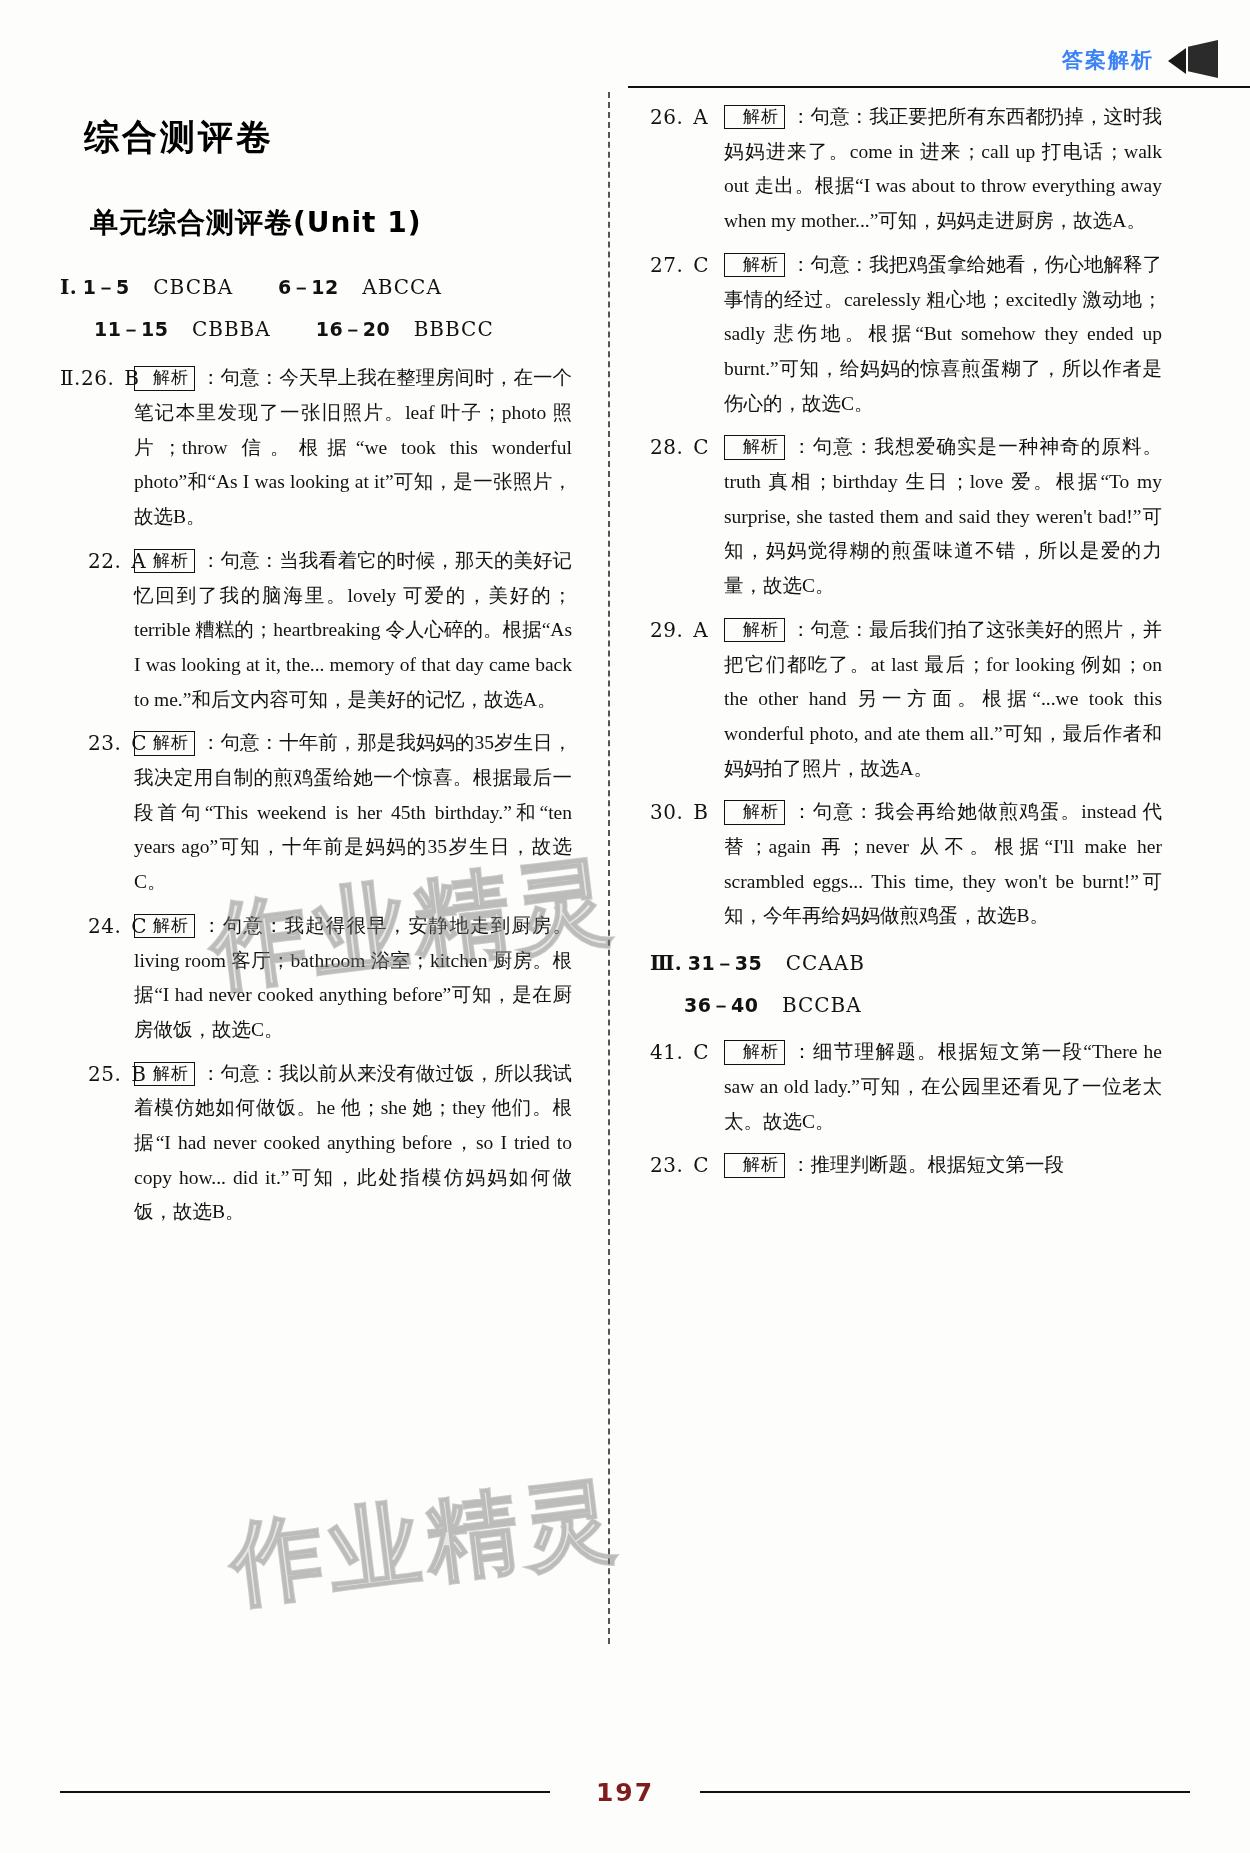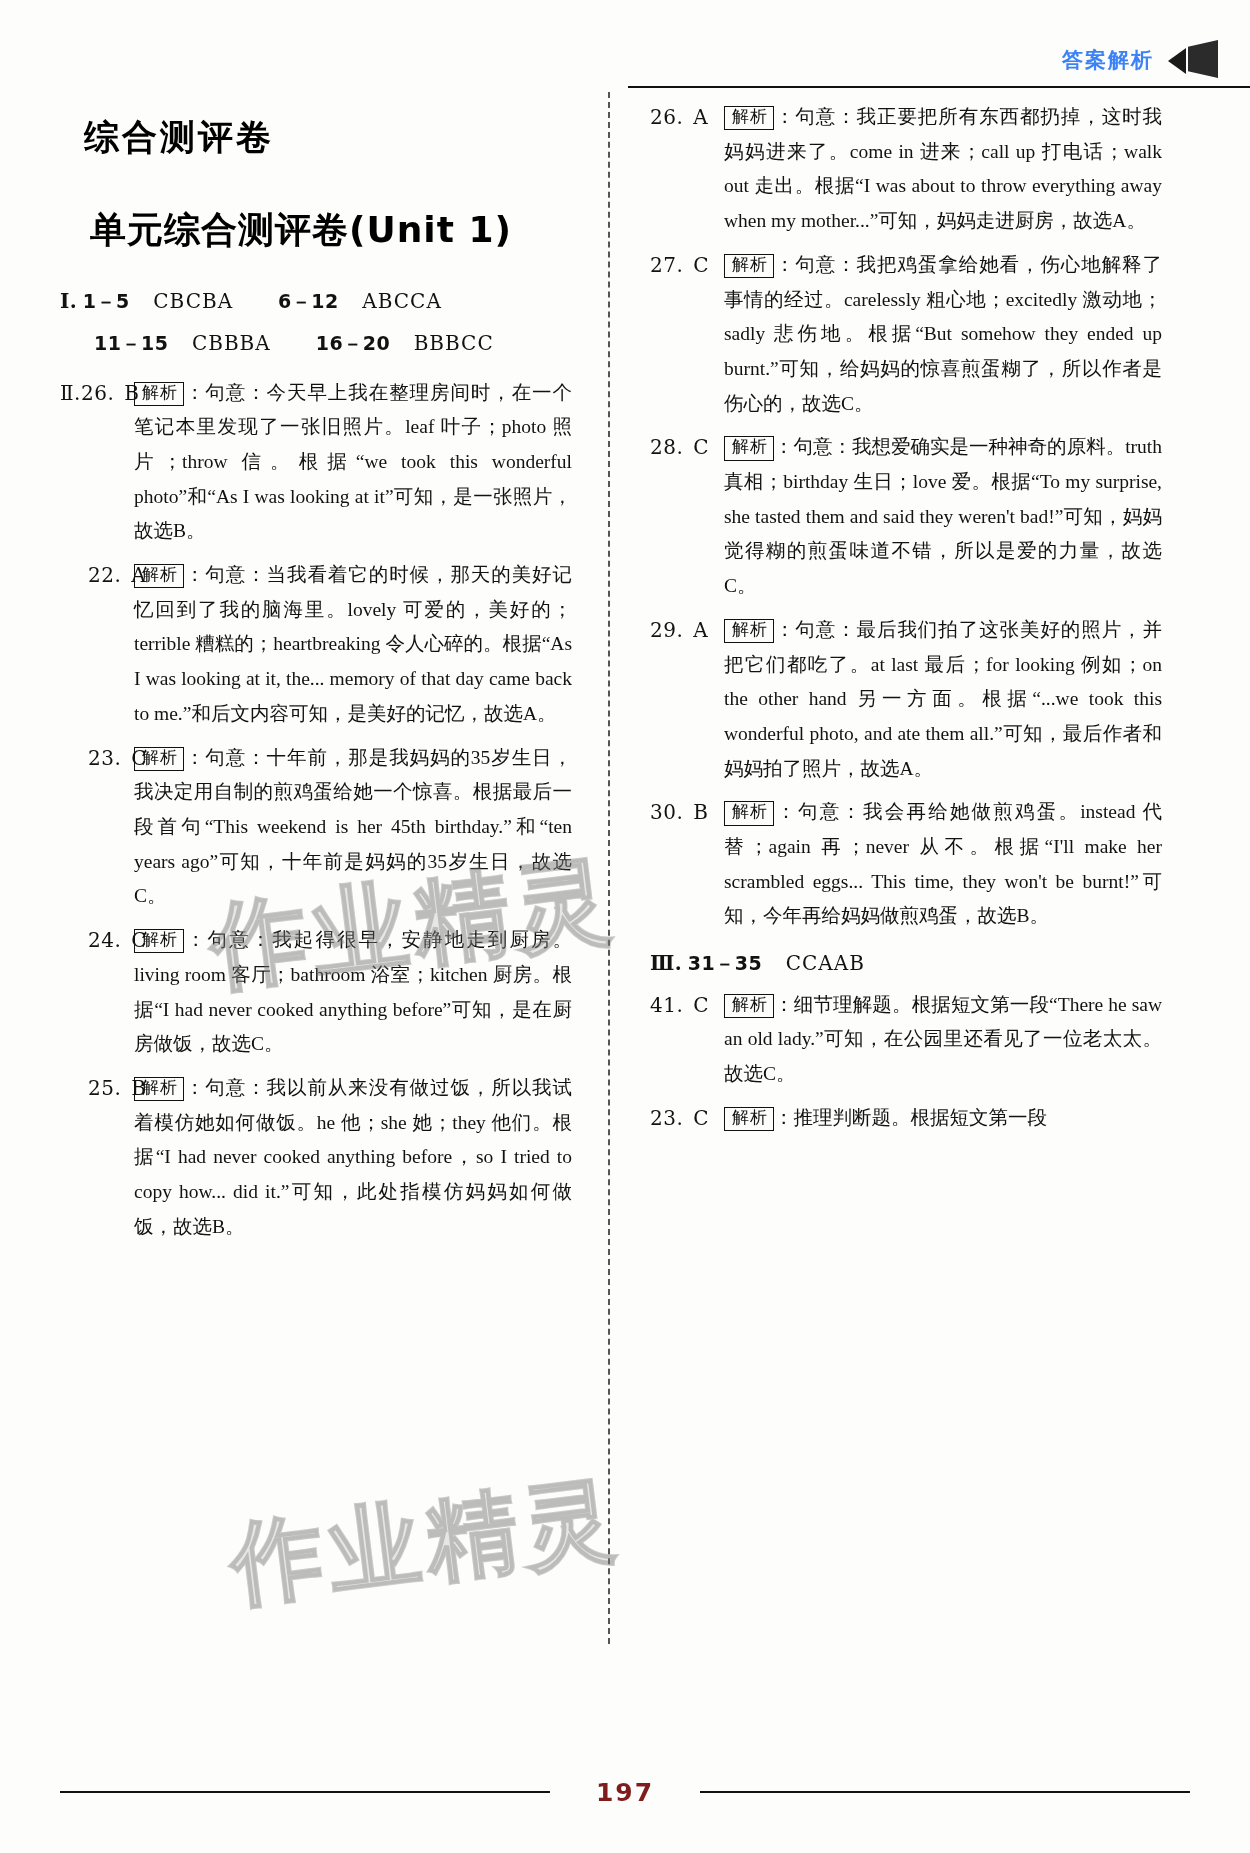--- a/index.html
+++ b/index.html
@@ -79,21 +79,21 @@
     font-family: "DejaVu Sans", sans-serif;
     font-weight: bold;
     font-size: 35px;
     letter-spacing: 3px;
     margin: 6px 0 30px 24px;
     color: #000;
   }
   .sub-title {
     font-family: "DejaVu Sans", sans-serif;
     font-weight: bold;
-    font-size: 36px;
+    font-size: 28px;
     letter-spacing: 1px;
     margin: 0 0 22px 30px;
     color: #000;
   }
   
   .keyrow {
     margin: 0 0 6px 0;
     font-size: 20px;
     letter-spacing: 0.5px;
   }
@@ -129,25 +129,25 @@
     font-family: "DejaVu Serif", serif;
     font-size: 20px;
     letter-spacing: 0.5px;
   }
   .item .num .opt {
     margin-left: 10px;
   }
   .tagbox {
     display: inline-block;
     border: 1.6px solid #111;
-    padding: 0px 5px 1px 7px;
-    font-family: Liberation Mono, monospace;
+    padding: 0px 5px 1px 18px;
+    font-family: Liberation Sans, sans-serif;
     font-size: 17px;
     line-height: 1.25;
-    margin-right: 0;
+    margin-right: 6px;
     vertical-align: 1px;
     letter-spacing: 1px;
   }
   .body-text { }
   
   .pagenum-wrap {
     position: absolute;
     left: 0;
     right: 0;
     bottom: 46px;
@@ -305,20 +305,24 @@
       </span>
       <span class="tagbox">解析</span><span class="body-text">：句意：我会再给她做煎鸡蛋。instead 代替；again 再；never 从不。根据“I'll make her scrambled eggs... This time, they won't be burnt!”可知，今年再给妈妈做煎鸡蛋，故选B。</span>
     </div>
 
     <div class="keyrow" style="margin-top:12px;">
       <span class="sec">Ⅲ.</span>
       <span class="rng">31－35</span>
       <span class="ans">CCAAB</span>
     </div>
 
+    <div class="keyrow" style="margin-left:34px; margin-bottom:12px;">
+      <span class="rng">36－40</span>
+      <span class="ans">BCCBA</span>
+    </div>
 
     <div class="item">
       <span class="num">
         <span>41.</span><span class="opt">C</span>
       </span>
       <span class="tagbox">解析</span><span class="body-text">：细节理解题。根据短文第一段“There he saw an old lady.”可知，在公园里还看见了一位老太太。故选C。</span>
     </div>
 
     <div class="item">
       <span class="num">

